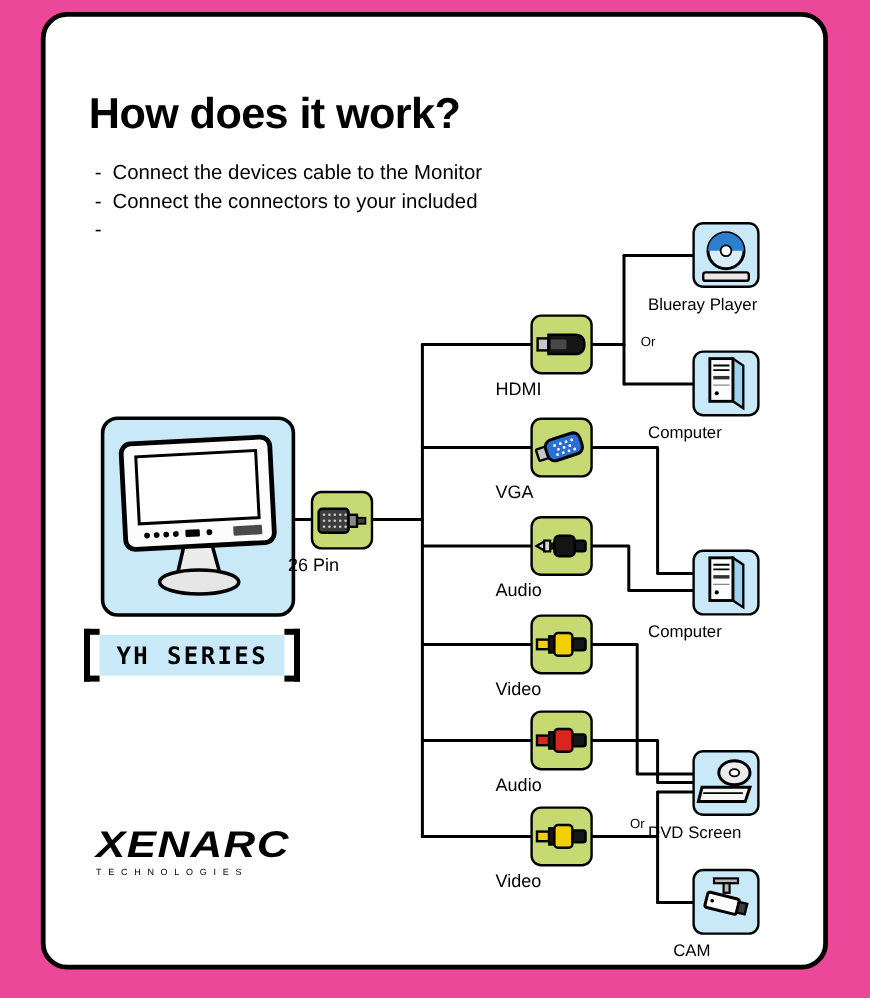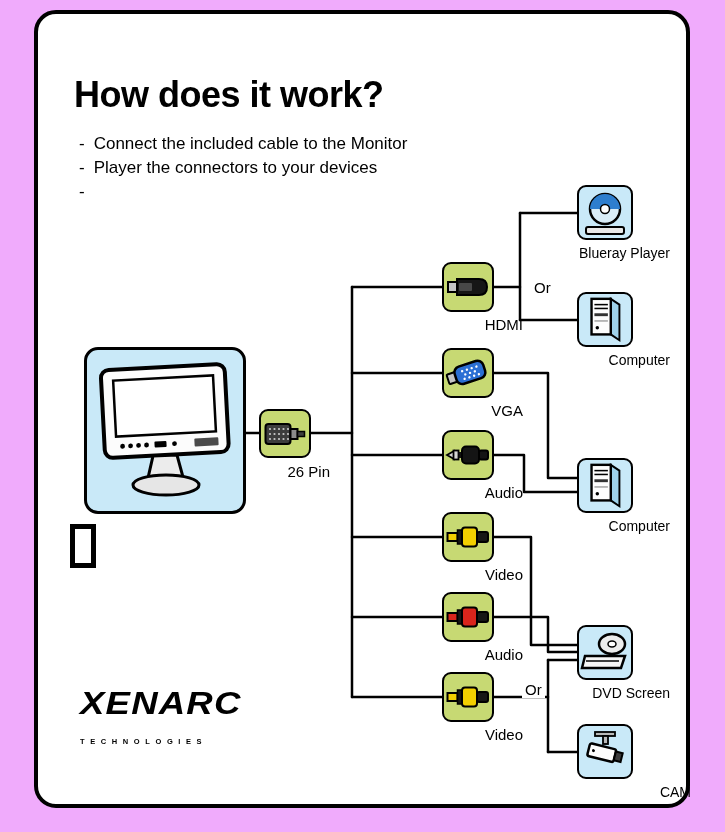--- a/index.html
+++ b/index.html
@@ -1,17 +1,17 @@
 <!DOCTYPE html>
 <html><head>
 <meta charset="utf-8">
 <style>
   * { margin:0; padding:0; box-sizing:border-box; }
   html,body { background:#fff; font-family:"Liberation Sans", sans-serif; color:#000; }
-  .canvas { position:relative; width:725px; height:832px; background:#f0abfc; overflow:hidden; }
+  .canvas { position:relative; width:725px; height:832px; background:#ec4899; overflow:hidden; }
   .frame { position:absolute; left:34px; top:10px; width:656px; height:798px;
            border:4px solid #000; border-radius:22px; background:#fff; }
   .wires { position:absolute; left:0; top:0; width:725px; height:832px; z-index:1; pointer-events:none; }
   .wire { stroke:#000; stroke-width:2.5; fill:none; stroke-linejoin:round; stroke-linecap:round; }
 
   .title { position:absolute; left:74px; top:74px; font-size:36px; font-weight:bold;
            letter-spacing:-0.5px; z-index:2; }
   .bullets { position:absolute; left:79px; top:132px; list-style:none; font-size:17px; z-index:2; }
   .bullets li { display:flex; gap:9px; line-height:24px; }
 
@@ -25,29 +25,29 @@
   .bracket.right { border-left:0; }
   .series-text { background:#c9e9f8; height:34px; line-height:34px; padding:0 14px;
                  font-family:"DejaVu Sans Mono", monospace; font-weight:bold;
                  font-size:20px; letter-spacing:2px; white-space:nowrap; }
 
   .node { position:absolute; border:2.5px solid #000; border-radius:9px;
           display:flex; align-items:center; justify-content:center; z-index:2; }
   .node.green { width:52px; height:50px; background:#c7d973; }
   .node.blue  { width:56px; height:55px; background:#c9e9f8; }
 
-  .node-label { position:absolute; text-align:right; font-size:15px; z-index:2; }
+  .node-label { position:absolute; text-align:left; font-size:15px; z-index:2; }
   .device-label { font-size:14px; }
 
-  .or { position:absolute; font-size:15px; z-index:3; background:#fff; padding:0 3px; }
+  .or { position:absolute; font-size:11px; z-index:3; background:#fff; padding:0 3px; }
 
   .logo { position:absolute; left:80px; top:688px; z-index:2; }
   .brand { font-style:italic; font-weight:bold; font-size:31px; letter-spacing:1px;
            transform:scaleX(1.18); transform-origin:left center; line-height:1; }
-  .tagline { font-size:7.5px; font-weight:bold; letter-spacing:5.6px; margin-top:18px; white-space:nowrap; }
+  .tagline { font-size:7.5px; font-weight:normal; letter-spacing:5.6px; margin-top:3px; white-space:nowrap; }
 </style>
 </head>
 <body>
 
 <div class="canvas">
 
   <div class="frame"></div>
 
   <svg class="wires" viewBox="0 0 725 832">
     <path class="wire" d="M246 433 H260"></path>
@@ -71,25 +71,25 @@
     <path class="wire" d="M548 660 V752"></path>
     <path class="wire" d="M548 660 H577"></path>
     <path class="wire" d="M548 752 H577"></path>
   </svg>
 
   <h1 class="title">How does it work?</h1>
 
   <ul class="bullets">
     <li>
       <span>-</span>
-      <span>Connect the included cable to the Monitor</span>
+      <span>Connect the devices cable to the Monitor</span>
     </li>
     <li>
       <span>-</span>
-      <span>Player the connectors to your devices</span>
+      <span>Connect the connectors to your included</span>
     </li>
     <li>
       <span>-</span>
     </li>
   </ul>
 
   <div class="monitor-box">
     <svg width="150" height="156" viewBox="0 0 150 156">
       <g transform="rotate(-3 75 62)">
         <rect x="13" y="14" width="124" height="88" rx="8" fill="#fcfcfc" stroke="#000" stroke-width="4"></rect>
@@ -102,20 +102,21 @@
         <circle cx="83" cy="91" r="2.4" fill="#000"></circle>
         <rect x="103" y="87" width="24" height="8" rx="1" fill="#4a4a4a"></rect>
       </g>
       <path d="M63 103 L87 102 L93 124 L58 125 Z" fill="#ececec" stroke="#000" stroke-width="3"></path>
       <ellipse cx="76" cy="132" rx="33" ry="10" fill="#e6e6e6" stroke="#000" stroke-width="3"></ellipse>
     </svg>
   </div>
 
   <div class="series">
     <span class="bracket left"></span>
+    <span class="series-text">YH SERIES</span>
     <span class="bracket right"></span>
   </div>
 
   <div class="node green" style="left:259px; top:409px; height:49px;">
     <svg width="44" height="36" viewBox="0 0 44 36">
       <rect x="2.5" y="8" width="25" height="20" rx="3" fill="#3d3d3d" stroke="#000" stroke-width="2"></rect>
       <g fill="#c9c9c9">
         <circle cx="7" cy="13" r="1.1"></circle>
           <circle cx="11.5" cy="13" r="1.1"></circle>
           <circle cx="16" cy="13" r="1.1"></circle>

